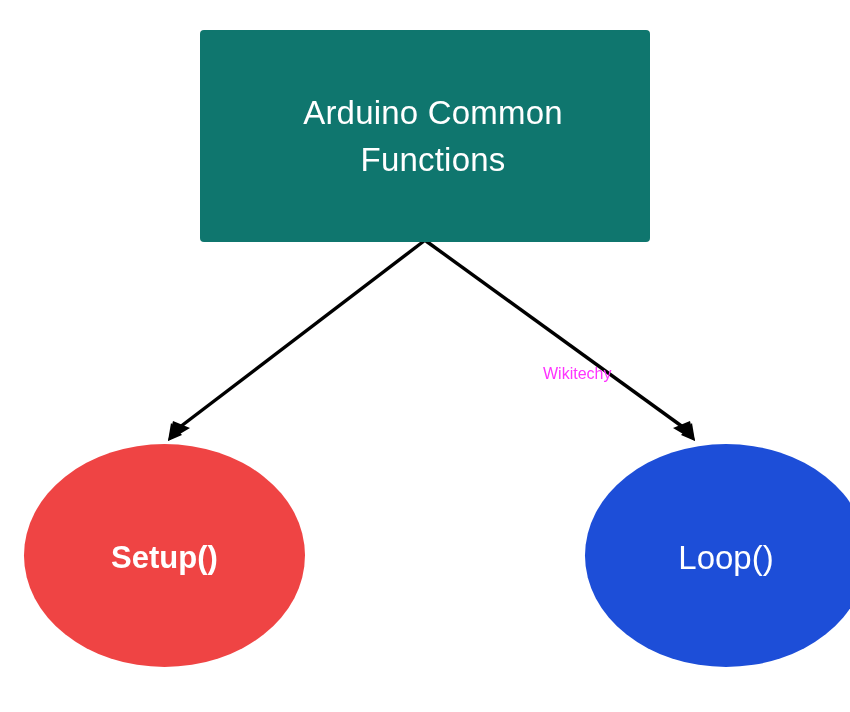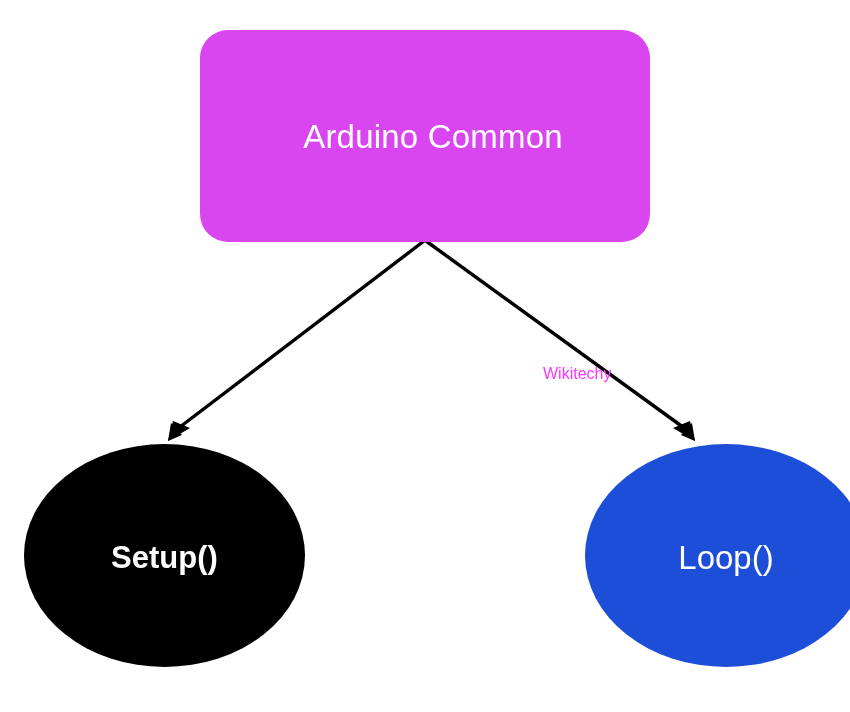--- a/index.html
+++ b/index.html
@@ -31,38 +31,38 @@
     justify-content: center;
     text-align: center;
     color: #ffffff;
     box-sizing: border-box;
   }
   #node-root {
     left: 200px;
     top: 30px;
     width: 450px;
     height: 212px;
-    background: #d946ef;
-    border-radius: 28px;
+    background: #0f766e;
+    border-radius: 4px;
     z-index: 3;
     padding-left: 16px;
   }
   #node-root .node-label {
     font-size: 33px;
     line-height: 47px;
     font-weight: 400;
     letter-spacing: 0.2px;
     padding: 0 40px;
   }
   #node-setup {
     left: 24px;
     top: 444px;
     width: 281px;
     height: 223px;
-    background: #000000;
+    background: #ef4444;
     border-radius: 50%;
     z-index: 3;
   }
   #node-loop {
     left: 585px;
     top: 444px;
     width: 282px;
     height: 223px;
     background: #1d4ed8;
     border-radius: 50%;
@@ -103,21 +103,21 @@
       <polygon points="168,441 171,423 182,435" fill="#000000"></polygon>
     </g>
     <g>
       <line x1="426" y1="241" x2="687" y2="430" stroke="#000000" stroke-width="3.4"></line>
       <polygon points="695,441 673,428 690,421" fill="#000000"></polygon>
       <polygon points="695,441 692,423 681,435" fill="#000000"></polygon>
     </g>
   </svg>
 
   <div class="node" id="node-root">
-    <div class="node-label"><span>Arduino Common</span><br></div>
+    <div class="node-label"><span>Arduino Common</span><br><span>Functions</span></div>
   </div>
 
   <div class="node" id="node-setup">
     <div class="node-label">Setup()</div>
   </div>
 
   <div class="node" id="node-loop">
     <div class="node-label">Loop()</div>
   </div>
 

